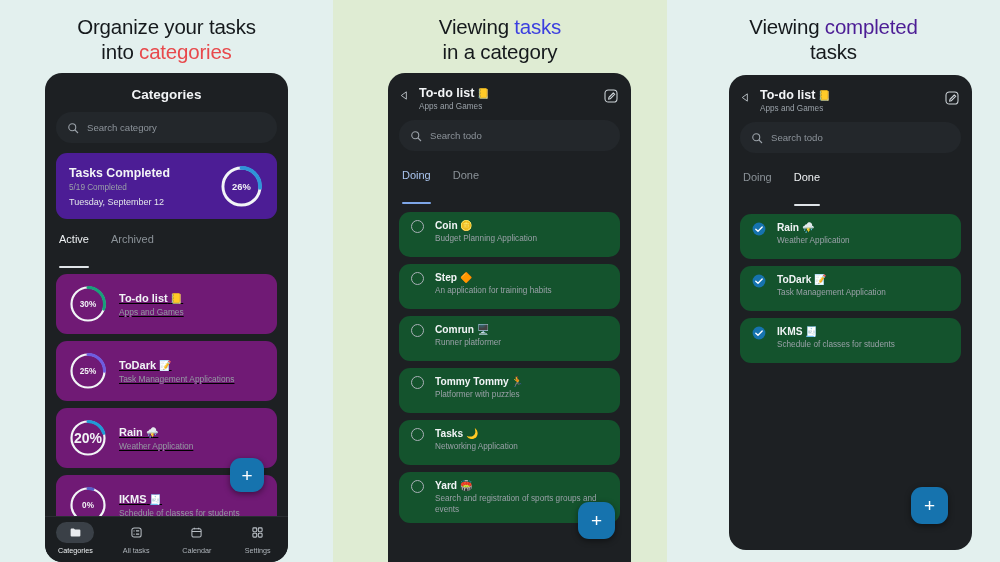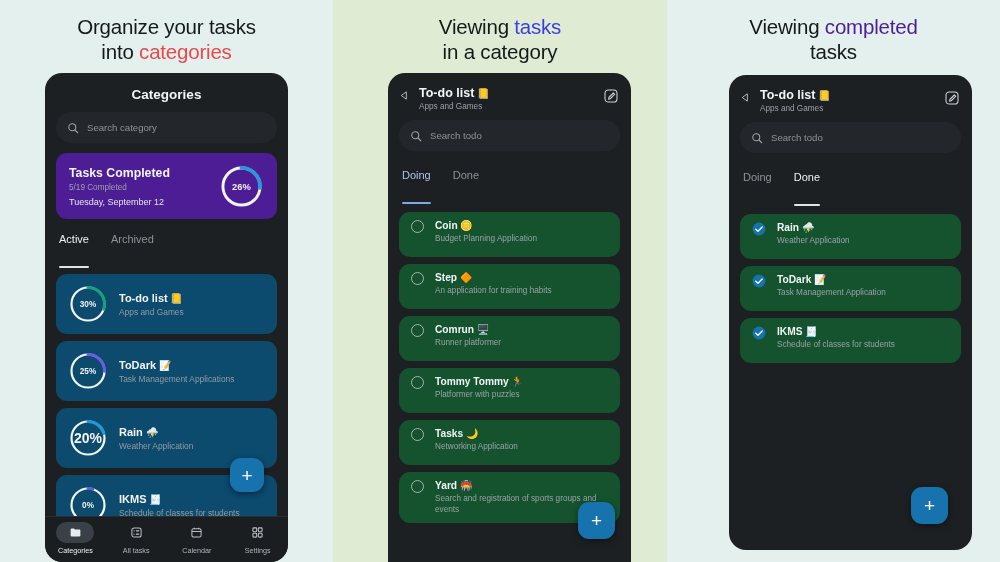--- a/index.html
+++ b/index.html
@@ -95,27 +95,28 @@
   .tab.on { color: #eef1f3; }
   .tab.on::after {
     content: ""; position: absolute; left: 0; right: 0; bottom: 0;
     height: 2.2px; border-radius: 2px; background: #dfe4e8;
   }
   .tab.on.blue { color: #a9c4ee; }
   .tab.on.blue::after { background: #7ea6e8; }
 
   .list { padding: 6px 11px 0 11px; display: flex; flex-direction: column; gap: 7px; }
   .cat-row {
-    background: #0c4a6e;
+    background: #701a75;
     border-radius: 11px;
     height: 60px;
     display: flex;
     align-items: center;
     gap: 11px;
     padding: 0 12px;
+    text-decoration: underline;
   }
   .cat-txt .t1 { color: #f1f4f6; font-size: 11px; font-weight: 700; }
   .cat-txt .t2 { color: #949ba2; font-size: 8.4px; margin-top: 3px; }
   .emo { font-size: 10px; }
 
   .bottomnav {
     position: absolute; left: 0; right: 0; bottom: 0;
     height: 46px;
     background: #1b1e21;
     border-top: 1px solid #2a2e32;

